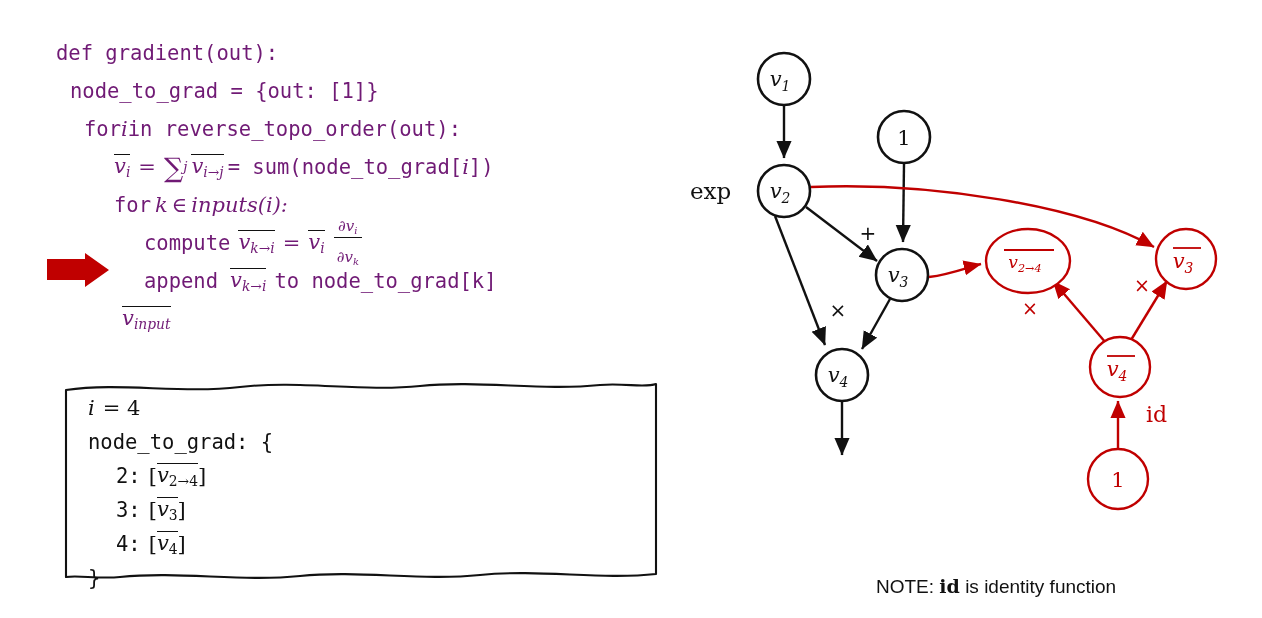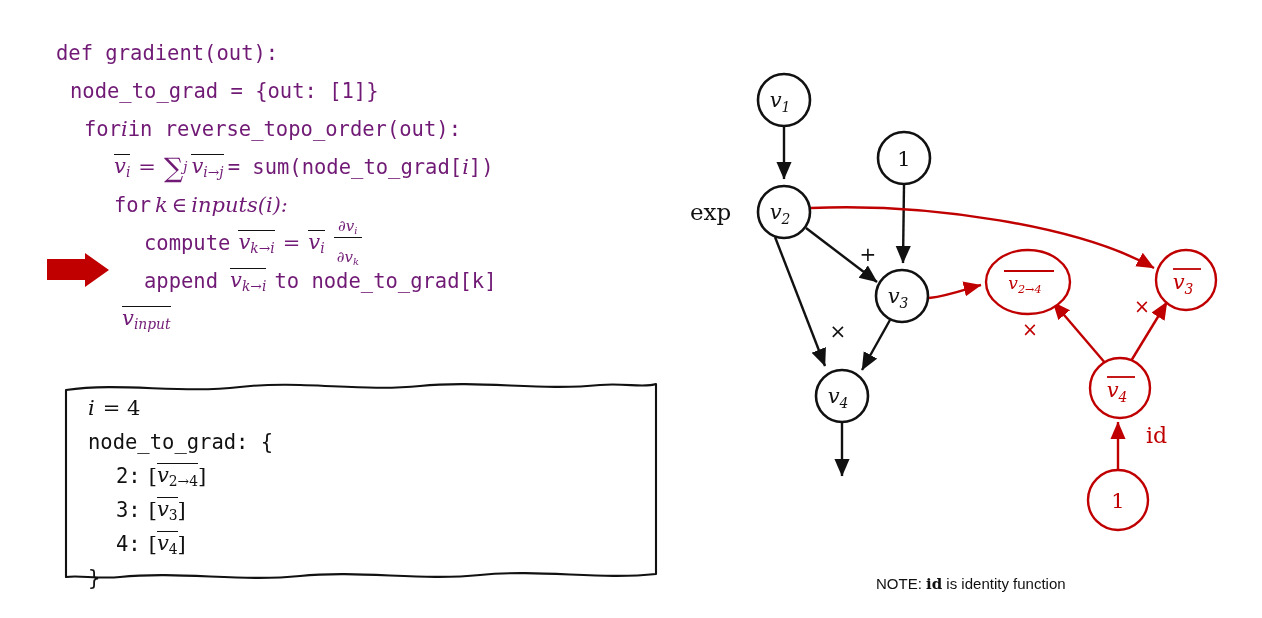--- a/index.html
+++ b/index.html
@@ -120,21 +120,21 @@
     height: 34px;
     display: flex;
     align-items: center;
     white-space: nowrap;
   }
 
   
   .graph {
     position: absolute;
     left: 690px;
-    top: 48px;
+    top: 27px;
     width: 572px;
     height: 480px;
   }
   .graph svg { display: block; overflow: visible; }
 
   .node-lbl {
     font-family: "DejaVu Serif", serif;
     font-style: italic;
     font-size: 21px;
     fill: #111111;
@@ -180,21 +180,21 @@
     fill: #C00000;
   }
   .sub-svg { font-size: 0.66em; }
 
   
   .note {
     position: absolute;
     left: 876px;
     top: 575px;
     font-family: "Liberation Sans", sans-serif;
-    font-size: 15px;
+    font-size: 19px;
     color: #111111;
     white-space: nowrap;
   }
   .note b {
     font-family: "DejaVu Serif", serif;
     font-weight: bold;
   }
 </style>
 </head>
 <body>

